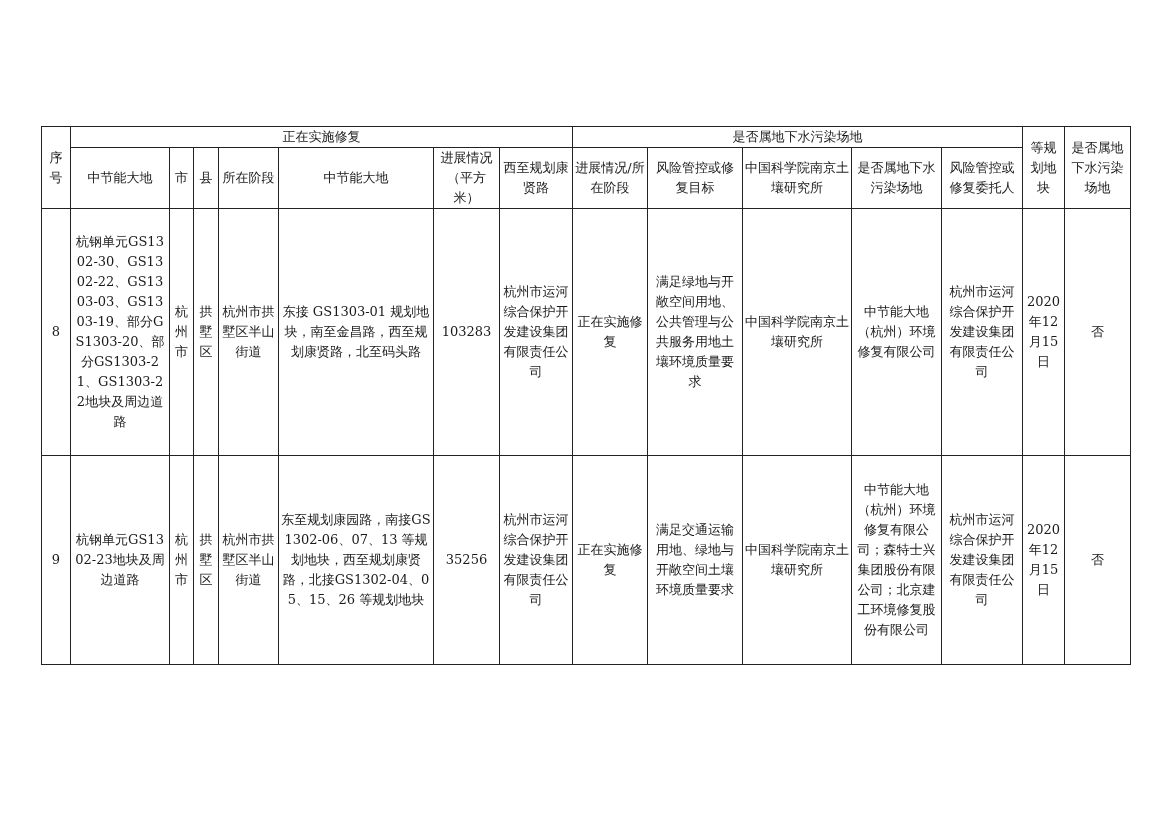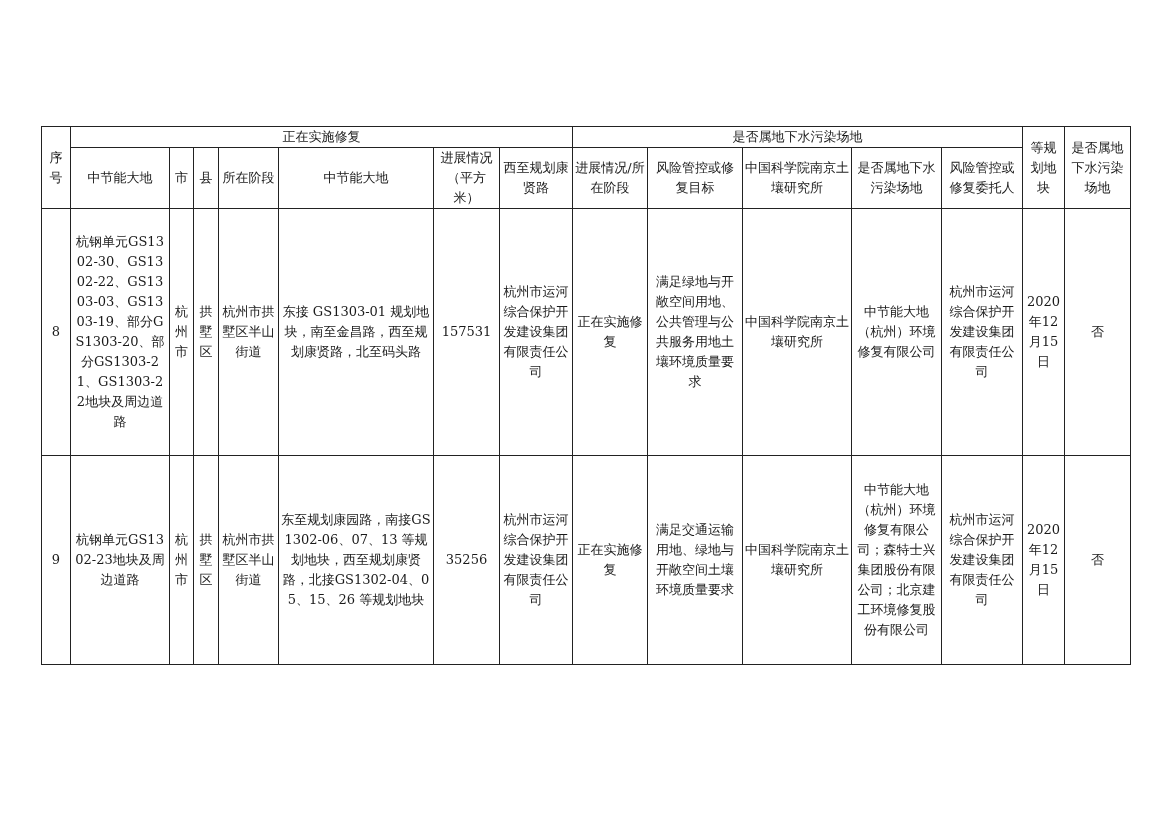--- a/index.html
+++ b/index.html
@@ -60,21 +60,21 @@
     <th>是否属地下水污染场地</th>
     <th>风险管控或修复委托人</th>
   </tr>
   <tr class="row8">
     <td>8</td>
     <td>杭钢单元GS1302-30、GS1302-22、GS1303-03、GS1303-19、部分GS1303-20、部分GS1303-21、GS1303-22地块及周边道路</td>
     <td class="narrow">杭州市</td>
     <td class="narrow">拱墅区</td>
     <td>杭州市拱墅区半山街道</td>
     <td>东接 GS1303-01 规划地块，南至金昌路，西至规划康贤路，北至码头路</td>
-    <td>157531</td>
+    <td>103283</td>
     <td>杭州市运河综合保护开发建设集团有限责任公司</td>
     <td>正在实施修复</td>
     <td>满足绿地与开敞空间用地、公共管理与公共服务用地土壤环境质量要求</td>
     <td>中国科学院南京土壤研究所</td>
     <td>中节能大地（杭州）环境修复有限公司</td>
     <td>杭州市运河综合保护开发建设集团有限责任公司</td>
     <td class="narrow">2020年12月15日</td>
     <td>否</td>
   </tr>
   <tr class="row9">

